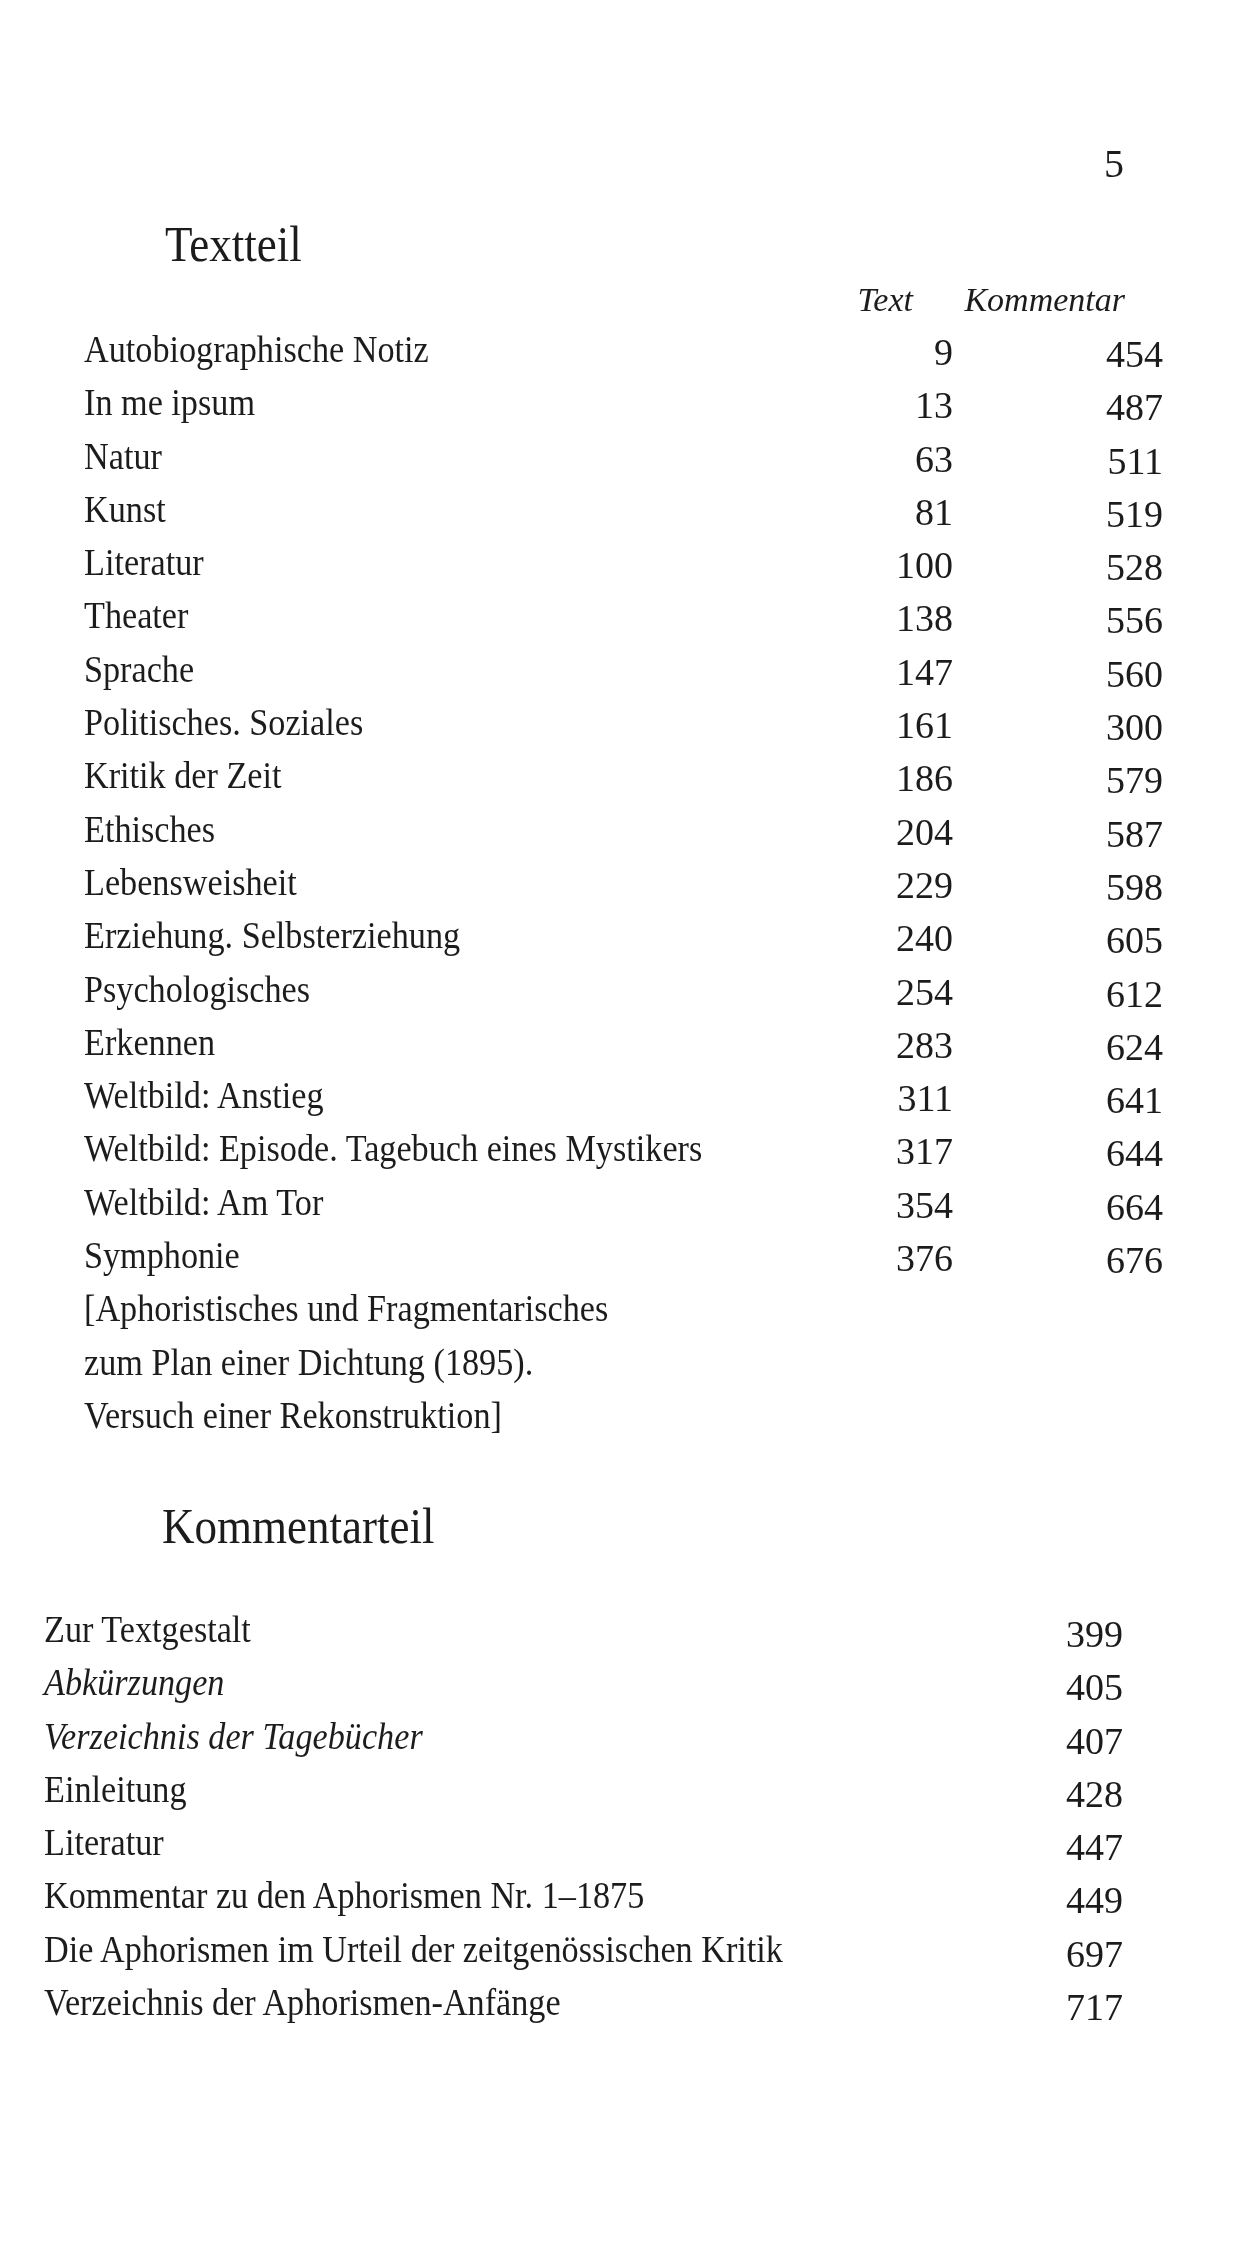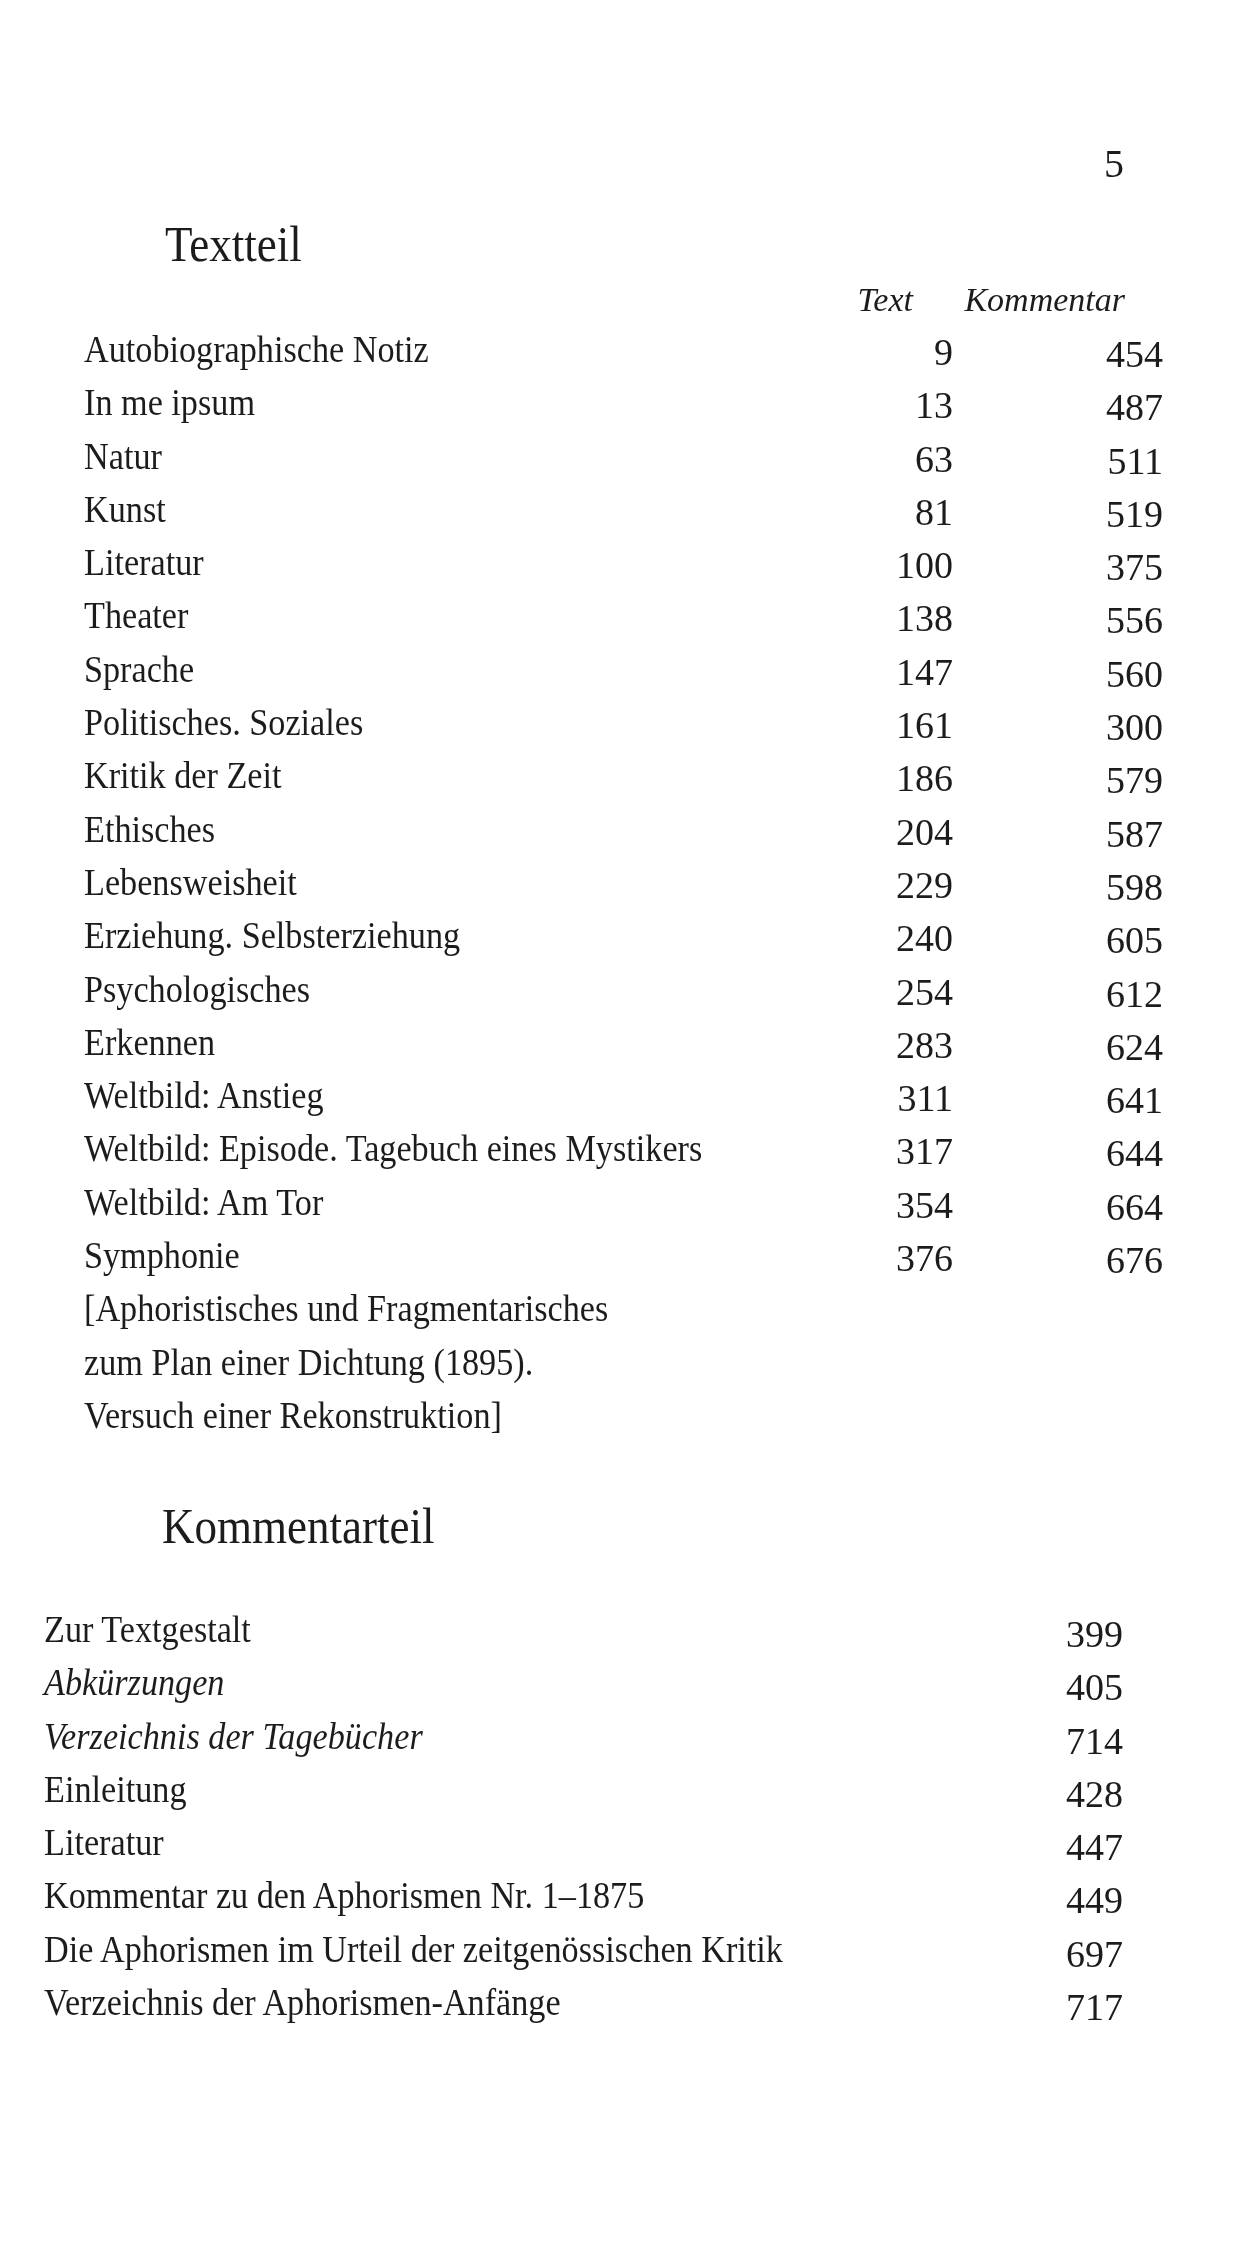--- a/index.html
+++ b/index.html
@@ -110,21 +110,21 @@
     <span class="num-komm">511</span>
   </div>
   <div class="row">
     <span class="title">Kunst</span>
     <span class="num-text">81</span>
     <span class="num-komm">519</span>
   </div>
   <div class="row">
     <span class="title">Literatur</span>
     <span class="num-text">100</span>
-    <span class="num-komm">375</span>
+    <span class="num-komm">528</span>
   </div>
   <div class="row">
     <span class="title">Theater</span>
     <span class="num-text">138</span>
     <span class="num-komm">556</span>
   </div>
   <div class="row">
     <span class="title">Sprache</span>
     <span class="num-text">147</span>
     <span class="num-komm">560</span>
@@ -201,21 +201,21 @@
   <div class="row">
     <span class="title">Zur Textgestalt</span>
     <span class="num-komm">399</span>
   </div>
   <div class="row">
     <span class="title italic">Abkürzungen</span>
     <span class="num-komm">405</span>
   </div>
   <div class="row">
     <span class="title italic">Verzeichnis der Tagebücher</span>
-    <span class="num-komm">714</span>
+    <span class="num-komm">407</span>
   </div>
   <div class="row">
     <span class="title">Einleitung</span>
     <span class="num-komm">428</span>
   </div>
   <div class="row">
     <span class="title">Literatur</span>
     <span class="num-komm">447</span>
   </div>
   <div class="row">

